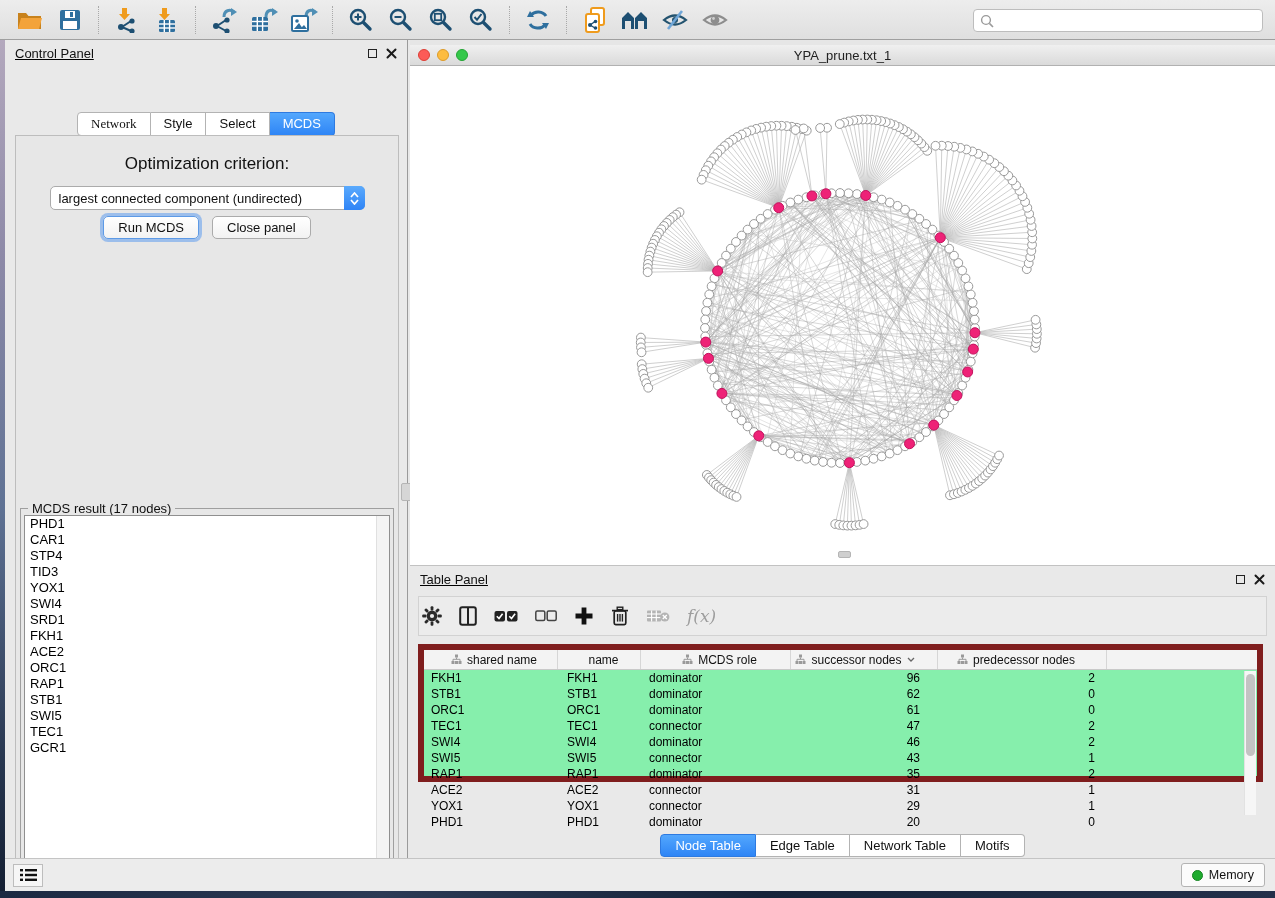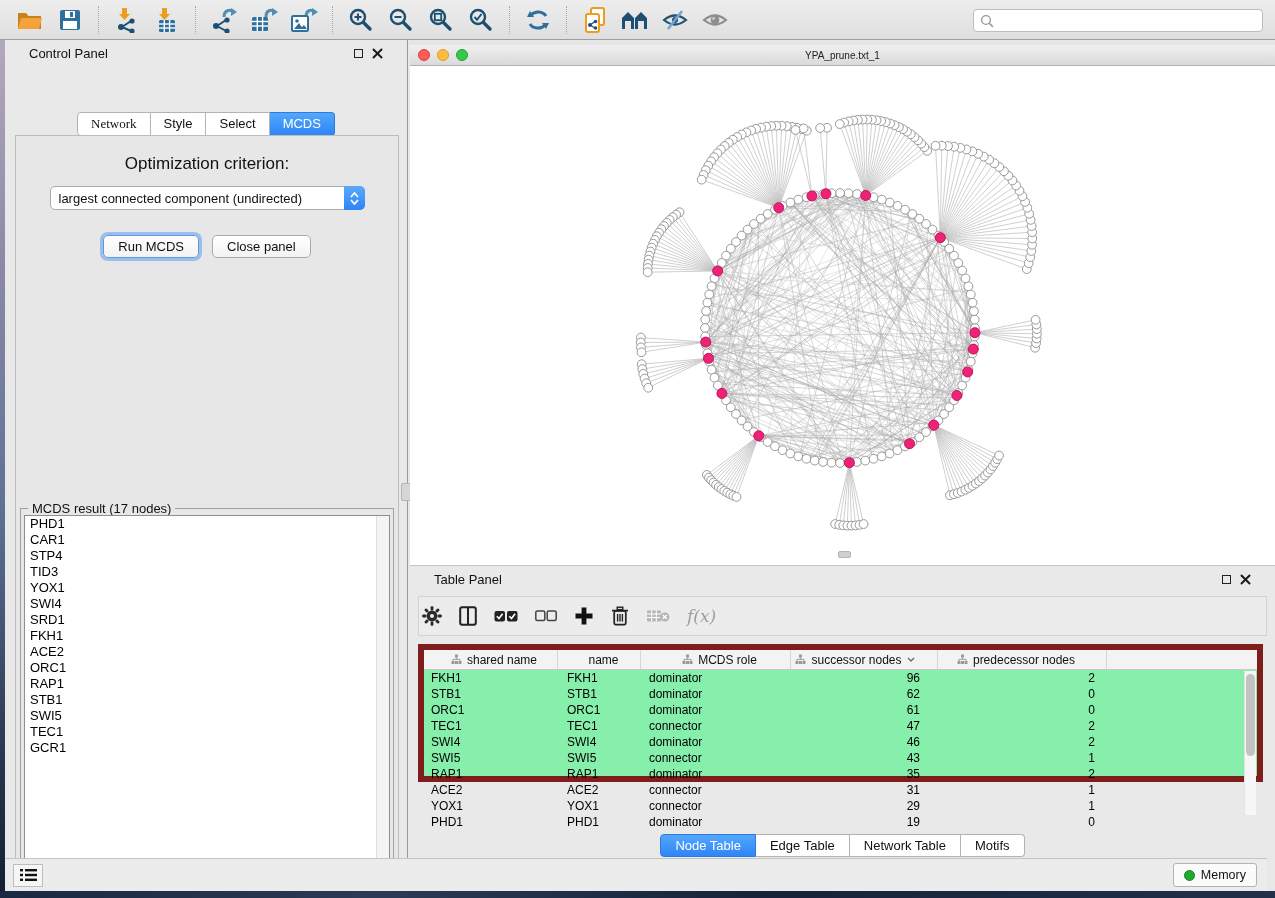--- a/index.html
+++ b/index.html
@@ -18,38 +18,38 @@
     display:flex; align-items:center; padding-left:10px; }
   .tbtn { width:40px; height:32px; display:flex; align-items:center; justify-content:center; border-radius:4px; }
   .tsep { width:1px; height:28px; border-left:1px dotted #a9a9a9; margin:0 8px; }
   #search-wrap { position:absolute; right:12px; top:9px; width:290px; height:23px; background:#fff;
     border:1px solid #bdbdbd; border-radius:4px; display:flex; align-items:center; padding-left:6px; }
   #search-wrap input { border:none; outline:none; flex:1; font-size:12px; background:transparent; margin-left:4px; }
 
   
   #control-panel { position:absolute; left:5px; top:40px; width:403px; height:818px;
     background:#e9e9e9; border-right:1px solid #9a9a9a; }
-  .panel-titlebar { height:26px; display:flex; align-items:center; padding:0 24px; }
+  .panel-titlebar { height:26px; display:flex; align-items:center; padding:0 10px;text-decoration:underline; }
   .panel-title { font-size:13px; color:#111; }
   .win-icons { margin-left:auto; display:flex; gap:9px; align-items:center; }
   .float-box { width:9px; height:9px; border:1.4px solid #222; display:inline-block; }
   #cp-tabs { position:absolute; left:0; top:72px; width:100%; display:flex; justify-content:center; }
   .cp-tab { font-size:13px; padding:3px 13px; background:#fff; border:1px solid #b3b3b3; border-left:none; color:#111; }
   .cp-tab:first-child { border-left:1px solid #b3b3b3; border-radius:4px 0 0 4px;font-family:Liberation Serif, serif; }
   .cp-tab:last-child { border-radius:0 4px 4px 0; }
   .cp-tab.active { background:linear-gradient(#53a7fd,#2e85f6); border-color:#2e7ae0; color:#fff; }
   #cp-body { position:absolute; left:10px; top:95px; width:384px; height:752px;
     background:#e7e7e7; border:1px solid #bdbdbd; }
   #opt-label { text-align:center; font-size:17px; color:#111; margin-top:18px; }
   #criterion-select { margin:12px auto 0; width:315px; height:24px; background:#fff; border:1px solid #ababab;
     border-radius:5px; display:flex; align-items:center; font-size:13px; padding-left:8px; position:relative; color:#111; }
   #criterion-select .stepper { position:absolute; right:-1px; top:-1px; width:21px; height:24px;
     background:linear-gradient(#5aaafd,#2f84f6); border-radius:0 5px 5px 0; display:flex; flex-direction:column;
     align-items:center; justify-content:center; gap:1px; }
-  .btn-row { display:flex; justify-content:center; gap:13px; margin-top:25px; }
+  .btn-row { display:flex; justify-content:center; gap:13px; margin-top:6px; }
   .mac-btn { font-size:13px; color:#111; background:linear-gradient(#ffffff,#f2f2f2); border:1px solid #ababab;
     border-radius:5px; padding:3px 14px; }
   .mac-btn.focused { box-shadow:0 0 0 3px rgba(107,164,238,.6); border-color:#5d9ae6; }
   #mcds-group { position:absolute; left:4px; top:372px; width:374px; height:366px; border:1px solid #9f9f9f; }
   #mcds-group-title { position:absolute; top:-8px; left:7px; background:#e7e7e7; padding:0 4px; font-size:13px; color:#111; }
   #mcds-list { position:absolute; inset:6px 3px 3px 3px; background:#fff; border:1px solid #8f8f8f; overflow:hidden; }
   #mcds-list .item { font-size:13px; line-height:16px; padding-left:5px; color:#000; }
   #mcds-scroll { position:absolute; right:0; top:0; bottom:0; width:13px; background:#f4f4f4; border-left:1px solid #e0e0e0; }
   #cp-splitter-handle { position:absolute; left:396px; top:443px; width:12px; height:18px;
     background:#d6d6d6; border:1px solid #b5b5b5; border-radius:2px; }
@@ -59,21 +59,21 @@
 
   
   #net-window { position:absolute; left:0; top:5px; width:865px; height:520px; background:#fff; }
   #net-titlebar { height:21px; background:linear-gradient(#f0f0f0,#dadada); border-bottom:1px solid #b1b1b1;
     display:flex; align-items:center; position:relative; }
   .traffic { display:flex; gap:7px; margin-left:8px; }
   .light { width:12px; height:12px; border-radius:50%; }
   .light.red { background:#fc5b57; border:1px solid #dd3e35; }
   .light.yellow { background:#fdbc40; border:1px solid #dd9b28; }
   .light.green { background:#34c84a; border:1px solid #23a434; }
-  #net-title { position:absolute; left:0; right:0; text-align:center; font-size:10px; color:#222; }
+  #net-title { position:absolute; left:0; right:0; text-align:center; font-size:13px; color:#222; }
   #net-canvas { position:absolute; left:0; top:21px; width:865px; height:499px; background:#fff; }
   #hsplit-handle { position:absolute; left:428px; top:511px; width:13px; height:7px;
     background:#cfcfcf; border:1px solid #b5b5b5; border-radius:2px; z-index:5; }
 
   
   #table-panel { position:absolute; left:0; top:525px; width:865px; height:293px; background:#e9e9e9; border-top:1px solid #c2c2c2; }
   #tp-toolbar { position:absolute; left:8px; top:30px; width:849px; height:40px; background:#ececec;
     border:1px solid #d2d2d2; display:flex; align-items:center; gap:17px; padding-left:3px; }
   .tp-icon { display:flex; align-items:center; justify-content:center; }
   #fx-label { font-family:"DejaVu Serif",serif; font-style:italic; color:#9d9d9d; font-size:17px; }
@@ -92,21 +92,21 @@
   .c5 { flex:1; }
   #nt-scroll { position:absolute; right:1px; top:21px; width:12px; height:144px; background:#f6f6f6; border-left:1px solid #e2e2e2; }
   #nt-thumb { position:absolute; left:1px; top:3px; width:9px; height:82px; background:#c3c3c3; border-radius:5px; }
   #tp-tabs { position:absolute; left:0; right:0; top:268px; display:flex; justify-content:center; }
   .tp-tab { font-size:13px; padding:3px 14px; background:#fff; border:1px solid #b3b3b3; border-left:none; color:#111; }
   .tp-tab:first-child { border-left:1px solid #b3b3b3; border-radius:4px 0 0 4px; }
   .tp-tab:last-child { border-radius:0 4px 4px 0; }
   .tp-tab.active { background:linear-gradient(#53a7fd,#2e85f6); border-color:#2e7ae0; color:#fff; }
 
   
-  #status-bar { position:absolute; left:5px; right:8px; top:858px; height:33px; background:#ececec; border-top:1px solid #c4c4c4;
+  #status-bar { position:absolute; left:5px; right:0; top:858px; height:33px; background:#ececec; border-top:1px solid #c4c4c4;
     display:flex; align-items:center; }
   #statuslist-btn { margin-left:8px; width:30px; height:23px; background:#f6f6f6; border:1px solid #bdbdbd;
     display:flex; align-items:center; justify-content:center; }
   #memory-btn { margin-left:auto; margin-right:10px; height:24px; background:#fbfbfb; border:1px solid #b3b3b3;
     border-radius:3px; display:flex; align-items:center; gap:6px; padding:0 10px; font-size:12.5px; color:#111; }
   #memory-dot { width:11px; height:11px; border-radius:50%; background:#1fab2f; border:1px solid #158422; }
 </style>
 </head>
 <body>
 
@@ -1292,21 +1292,21 @@
             <div class="cell c0">YOX1</div>
             <div class="cell c1">YOX1</div>
             <div class="cell c2">connector</div>
             <div class="cell c3">29</div>
             <div class="cell c4">1</div>
           </div>
           <div class="row">
             <div class="cell c0">PHD1</div>
             <div class="cell c1">PHD1</div>
             <div class="cell c2">dominator</div>
-            <div class="cell c3">19</div>
+            <div class="cell c3">20</div>
             <div class="cell c4">0</div>
           </div>
         </div>
       <div id="nt-scroll">
           <div id="nt-thumb"></div>
         </div>
     </div>
 
     <div id="tp-tabs">
         <span class="tp-tab active">Node Table</span>

